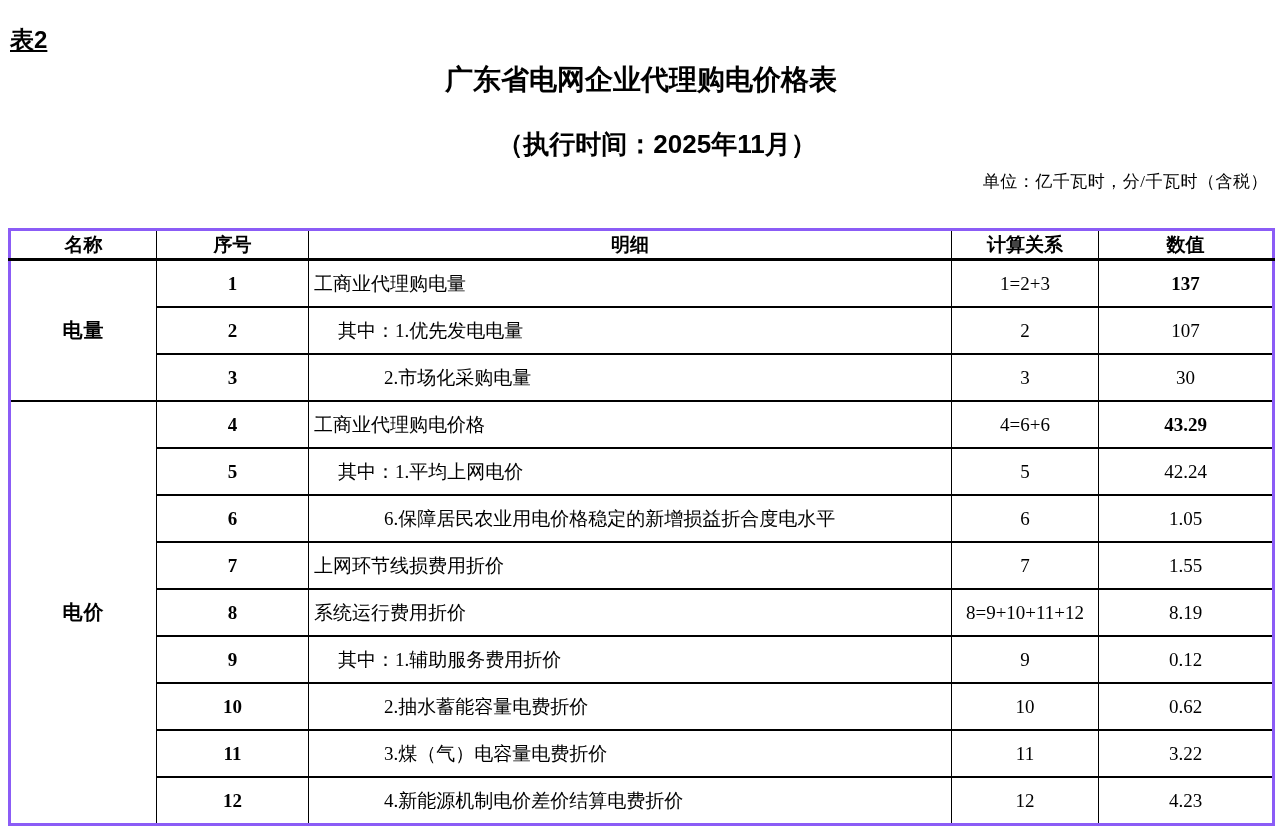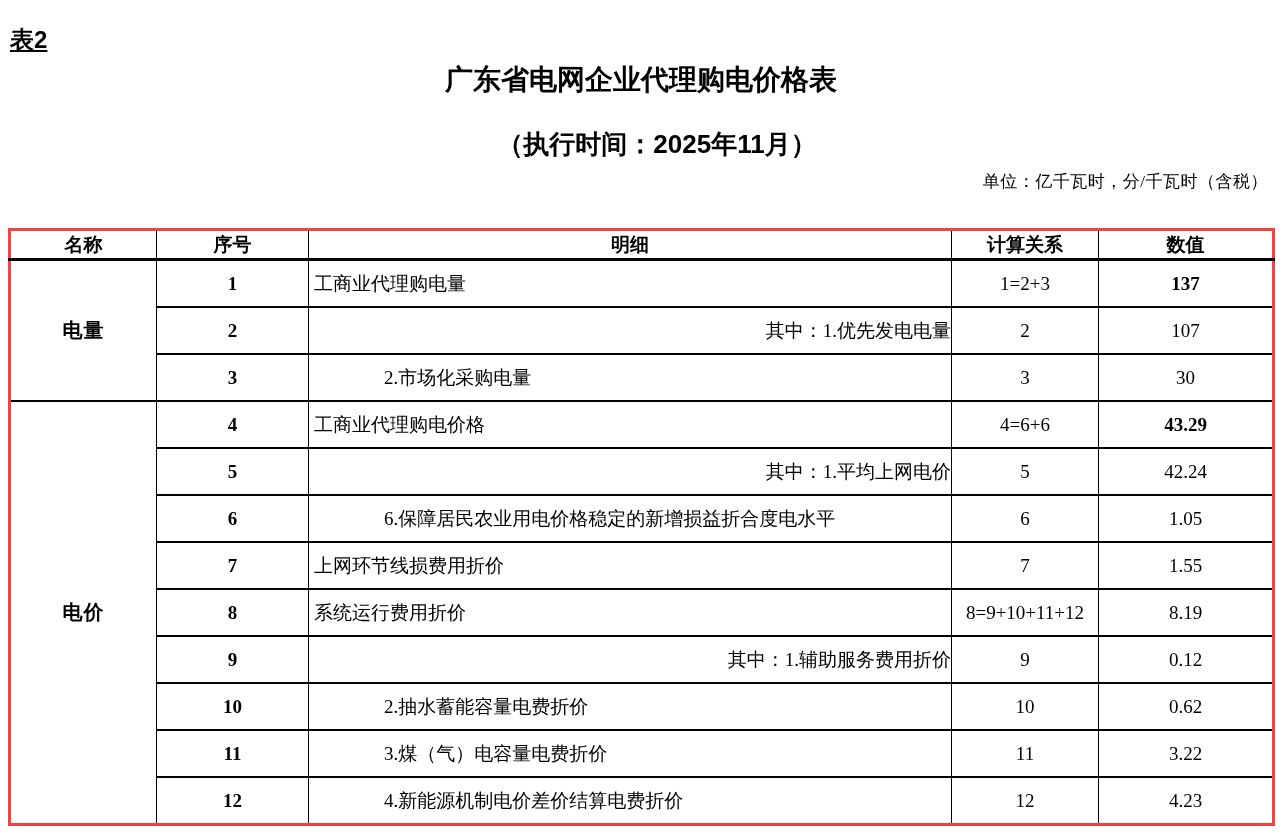--- a/index.html
+++ b/index.html
@@ -27,39 +27,39 @@
     font-weight: bold; font-size: 26px;
   }
   .unit-note {
     position: absolute; top: 170px; right: 12px;
     font-size: 17px; letter-spacing: 0.5px;
   }
   table.price-table {
     position: absolute; left: 8px; top: 228px;
     width: 1264px; table-layout: fixed;
     border-collapse: collapse;
-    border: 3px solid #ef4444;
+    border: 3px solid #8b5cf6;
   }
   .price-table th {
     border: 1px solid #000; border-bottom-width: 3px;
     height: 27px; padding: 0;
     font-size: 19px; font-weight: bold; text-align: center;
   }
   .price-table td {
     border: 1px solid #000;
     border-top-width: 2px; border-bottom-width: 2px;
     height: 45px; padding: 0;
     font-size: 19px; text-align: center;
     overflow: hidden; white-space: nowrap;
   }
   .price-table td.group-cell { font-weight: bold; font-size: 20px; letter-spacing: 1px; }
   .price-table td.seq-cell { font-weight: bold; }
   .price-table td.detail-cell { text-align: left; }
   .price-table td.detail-cell.indent-0 { padding-left: 5px; }
-  .price-table td.detail-cell.indent-1 { padding-left: 29px; text-align: right; }
+  .price-table td.detail-cell.indent-1 { padding-left: 29px; }
   .price-table td.detail-cell.indent-2 { padding-left: 75px; }
   .price-table td.value-cell.bold { font-weight: bold; margin-left: 16px; }
 </style>
 </head>
 <body>
 
 <div class="page">
   <div class="table-label">表2</div>
   <h1 class="title">广东省电网企业代理购电价格表</h1>
   <h2 class="subtitle">（执行时间：2025年11月）</h2>

